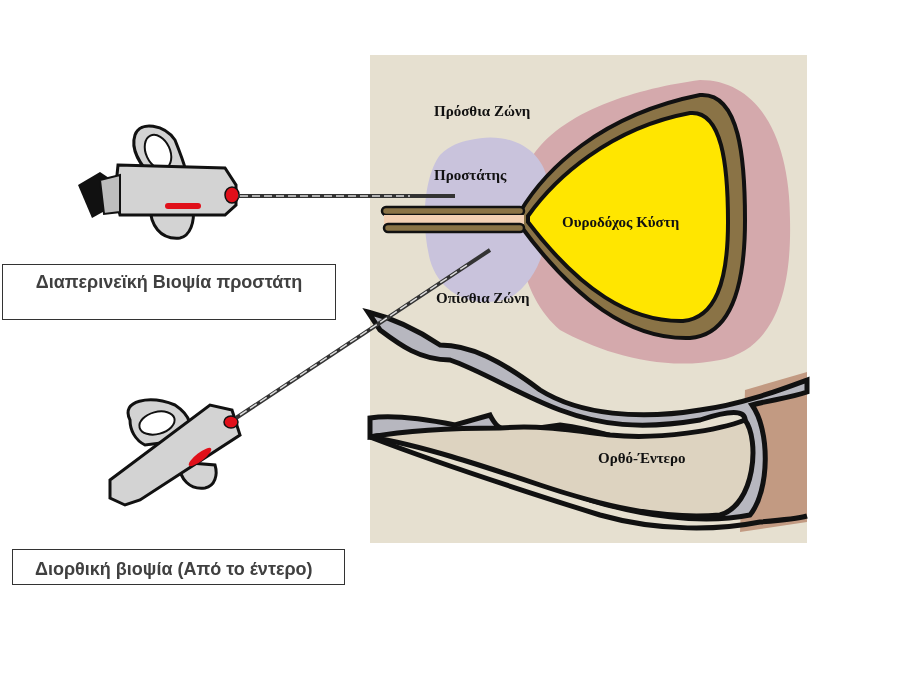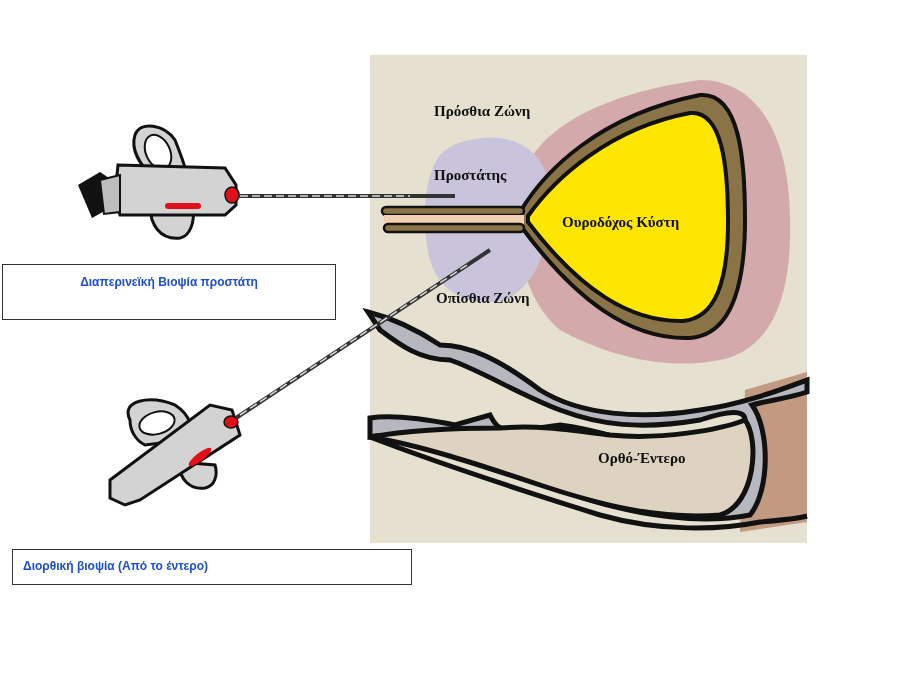--- a/index.html
+++ b/index.html
@@ -1,24 +1,24 @@
 <!DOCTYPE html>
 <html><head>
 <meta charset="utf-8">
 <style>
   html, body { margin:0; padding:0; background:#ffffff; }
   body { width:900px; height:689px; position:relative; overflow:hidden; font-family:"Liberation Sans", sans-serif; }
   svg#diagram { position:absolute; left:0; top:0; }
   .label-box {
     position:absolute; background:#fff; border:1.5px solid #333;
-    font-family:"Liberation Sans", sans-serif; font-weight:bold; font-size:12px; color:#1d4ed8;
+    font-family:"Liberation Sans", sans-serif; font-weight:bold; font-size:18px; color:#404040;
     box-sizing:border-box;
   }
   #box-perineal { left:2px; top:264px; width:334px; height:56px; text-align:center; padding-top:7px; line-height:20px; }
-  #box-rectal { left:12px; top:549px; width:400px; height:36px; padding:9px 0 0 10px; }
+  #box-rectal { left:12px; top:549px; width:333px; height:36px; padding:9px 0 0 22px; }
   .anat-label { font-family:"Liberation Serif", serif; font-weight:bold; font-size:15px; fill:#111; }
 </style>
 </head>
 <body>
 
 <svg id="diagram" width="900" height="689" viewBox="0 0 900 689">
 
   <rect x="370" y="55" width="437" height="488" fill="#e6e0d0"></rect>
 
   <path d="M530,160 C560,110 640,88 700,80 C760,80 790,140 790,220 C792,300 770,350 720,360 C660,372 600,352 560,330 C525,300 505,240 530,160 Z" fill="#d4a9ac"></path>

